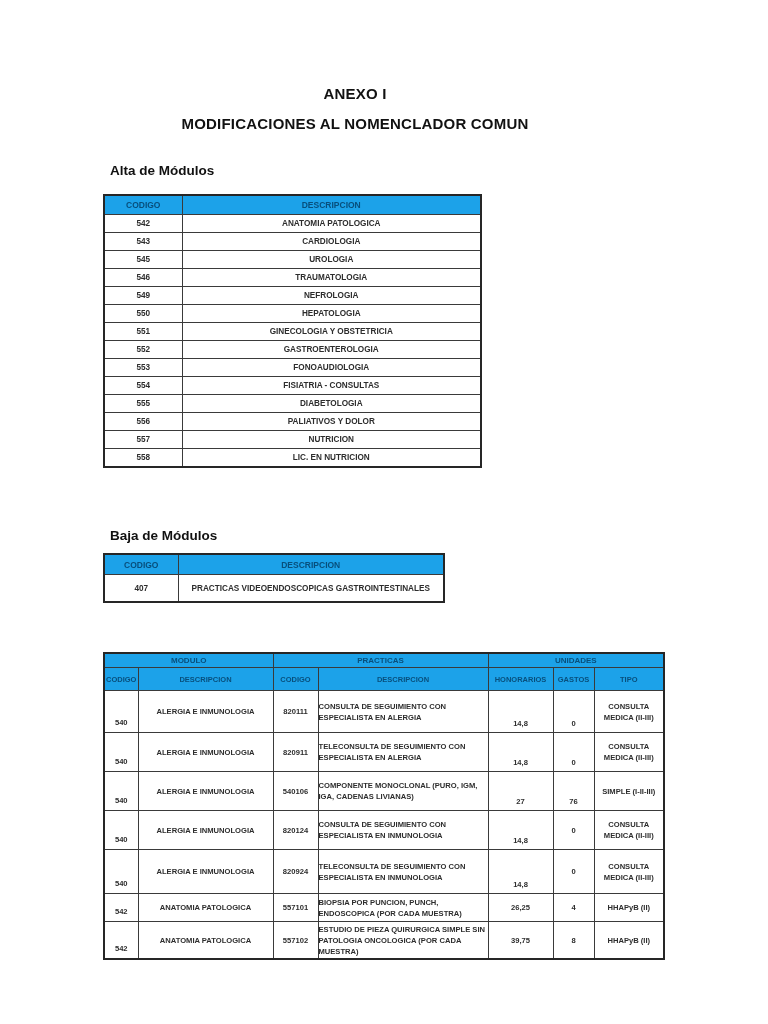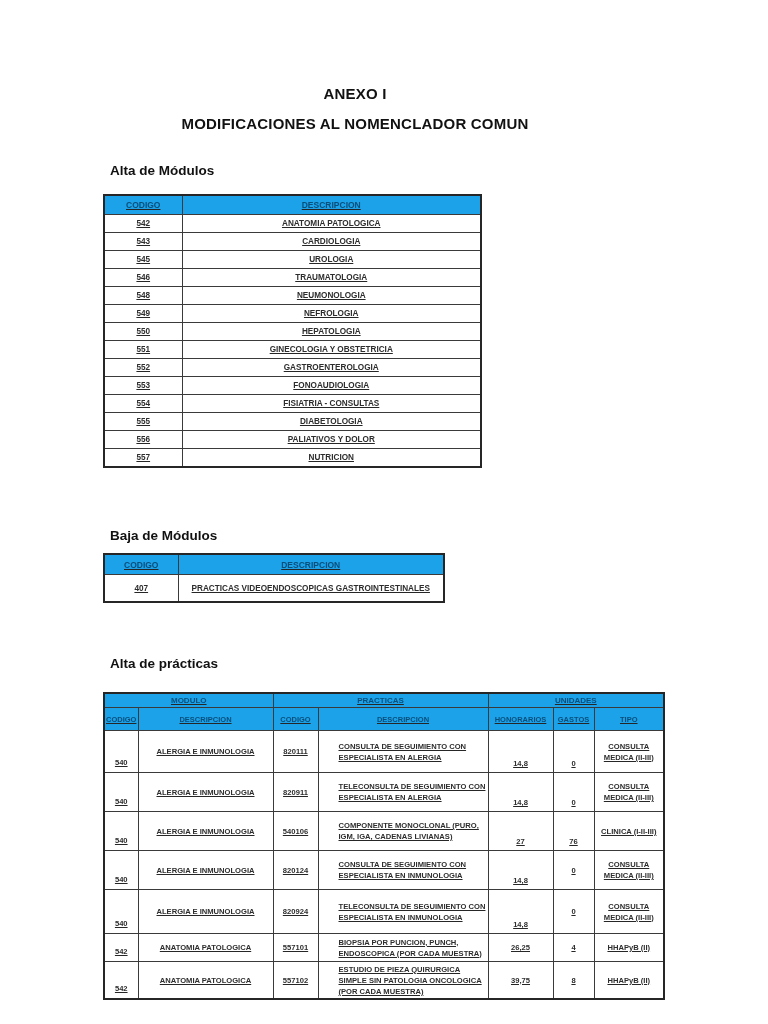--- a/index.html
+++ b/index.html
@@ -10,54 +10,54 @@
   .abs{position:absolute;}
   .doc-title{
     left:0;width:710px;text-align:center;font-weight:700;font-size:15px;
     color:#111;letter-spacing:.2px;
   }
   .section-heading{
     left:110px;font-weight:700;font-size:13.5px;color:#111;
   }
   table{
     border-collapse:collapse;table-layout:fixed;position:absolute;
-    border:2px solid #262626;background:#fff;text-decoration:underline;
+    border:2px solid #262626;background:#fff;
   }
   th,td{
     border:1px solid #3a3a3a;overflow:hidden;text-align:center;
     vertical-align:middle;padding:0;
   }
   th{
     background:#1CA2E9;color:#084F7C;font-weight:700;
   }
   
   #table-alta-modulos{left:103px;top:194px;width:377px;font-size:8.2px;}
   #table-alta-modulos th{height:18px;font-size:8.5px;}
   #table-alta-modulos td{height:17px;font-weight:700;color:#2d2d2d;}
   
   #table-baja-modulos{left:103px;top:553px;width:340px;font-size:8.2px;}
   #table-baja-modulos th{height:19px;font-size:8.5px;}
   #table-baja-modulos td{height:26px;font-weight:700;color:#2d2d2d;}
   
-  #table-alta-practicas{left:103px;top:692px;width:560px;font-size:7.6px;}
+  #table-alta-practicas{left:103px;top:652px;width:560px;font-size:7.6px;}
   #table-alta-practicas th.group{height:13px;font-size:8px;}
   #table-alta-practicas th.colhdr{height:22px;font-size:7.5px;}
   #table-alta-practicas td{
     font-weight:700;color:#2d2d2d;line-height:11px;
   }
   #table-alta-practicas tbody tr:nth-child(1) td{height:37px;}
   #table-alta-practicas tbody tr:nth-child(2) td{height:34px;}
   #table-alta-practicas tbody tr:nth-child(3) td{height:34px;}
   #table-alta-practicas tbody tr:nth-child(4) td{height:34px;}
   #table-alta-practicas tbody tr:nth-child(5) td{height:39px;}
   #table-alta-practicas tbody tr:nth-child(6) td{height:23px;}
   #table-alta-practicas tbody tr:nth-child(7) td{height:32px;margin-left:12px;}
   
   #table-alta-practicas td:nth-child(1){vertical-align:bottom;padding-bottom:4px;}
-  #table-alta-practicas td:nth-child(4){text-align:left;padding-left:20px;padding-right:2px;}
+  #table-alta-practicas td:nth-child(4){text-align:left;padding-left:0;padding-right:2px;}
   #table-alta-practicas td:nth-child(7){padding-left:2px;padding-right:2px;}
   #table-alta-practicas tbody tr:nth-child(-n+5) td:nth-child(5){vertical-align:bottom;padding-bottom:3px;}
   #table-alta-practicas tbody tr:nth-child(-n+3) td:nth-child(6){vertical-align:bottom;padding-bottom:3px;}
 </style>
 </head>
 <body>
 
 <div class="abs doc-title" style="top:85px;">ANEXO I</div>
 <div class="abs doc-title" style="top:115px;">MODIFICACIONES AL NOMENCLADOR COMUN</div>
 
@@ -85,24 +85,20 @@
       </tr>
       <tr>
         <td>545</td>
         <td>UROLOGIA</td>
       </tr>
       <tr>
         <td>546</td>
         <td>TRAUMATOLOGIA</td>
       </tr>
       <tr>
-        <td>548</td>
-        <td>NEUMONOLOGIA</td>
-      </tr>
-      <tr>
         <td>549</td>
         <td>NEFROLOGIA</td>
       </tr>
       <tr>
         <td>550</td>
         <td>HEPATOLOGIA</td>
       </tr>
       <tr>
         <td>551</td>
         <td>GINECOLOGIA Y OBSTETRICIA</td>
@@ -123,20 +119,24 @@
         <td>555</td>
         <td>DIABETOLOGIA</td>
       </tr>
       <tr>
         <td>556</td>
         <td>PALIATIVOS Y DOLOR</td>
       </tr>
       <tr>
         <td>557</td>
         <td>NUTRICION</td>
+      </tr>
+      <tr>
+        <td>558</td>
+        <td>LIC. EN NUTRICION</td>
       </tr>
     </tbody>
 </table>
 
 <div class="abs section-heading" style="top:528px;">Baja de Módulos</div>
 
 <table id="table-baja-modulos">
   <colgroup>
     <col style="width:74px">
       <col style="width:266px">
@@ -202,21 +202,21 @@
         <td>0</td>
         <td>CONSULTA MEDICA (II-III)</td>
       </tr>
       <tr>
         <td>540</td>
         <td>ALERGIA E INMUNOLOGIA</td>
         <td>540106</td>
         <td>COMPONENTE MONOCLONAL (PURO, IGM, IGA, CADENAS LIVIANAS)</td>
         <td>27</td>
         <td>76</td>
-        <td>CLINICA (I-II-III)</td>
+        <td>SIMPLE (I-II-III)</td>
       </tr>
       <tr>
         <td>540</td>
         <td>ALERGIA E INMUNOLOGIA</td>
         <td>820124</td>
         <td>CONSULTA DE SEGUIMIENTO CON ESPECIALISTA EN INMUNOLOGIA</td>
         <td>14,8</td>
         <td>0</td>
         <td>CONSULTA MEDICA (II-III)</td>
       </tr>

